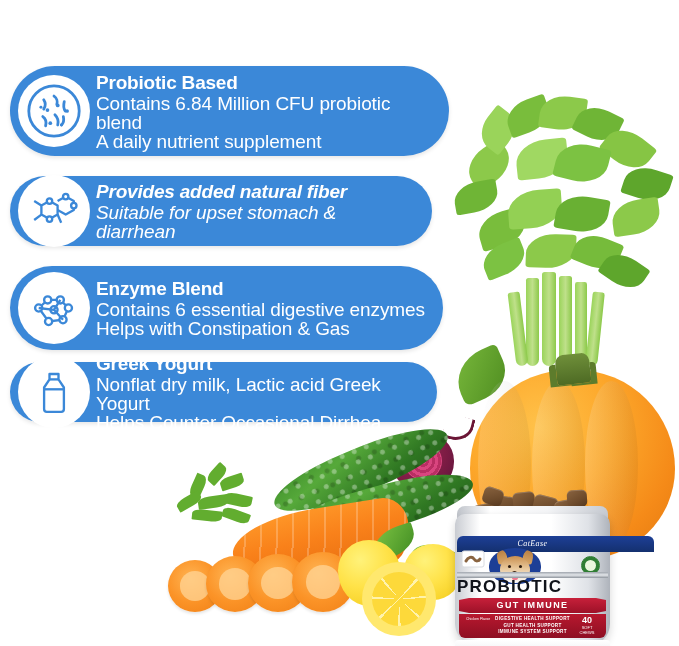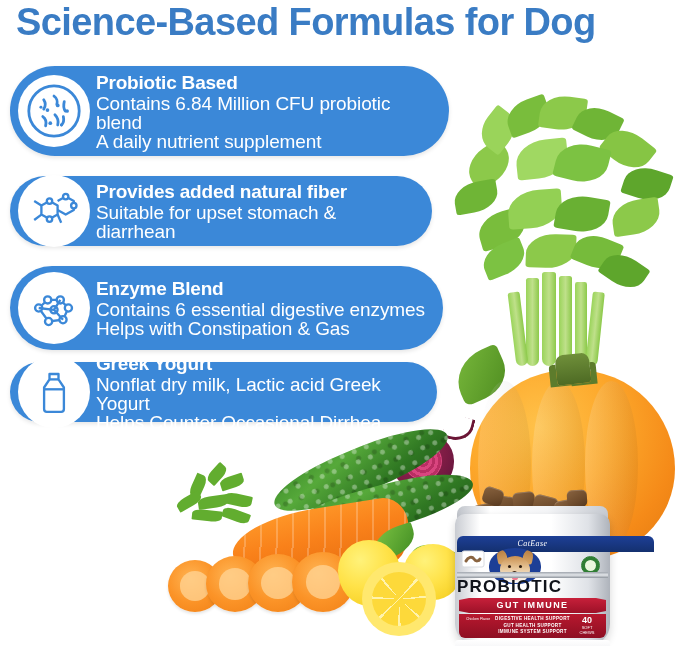--- a/index.html
+++ b/index.html
@@ -207,21 +207,20 @@
         <i></i>
       </div>
 
     <div class="limeleaf" style="left:372px;top:528px;width:44px;height:28px;transform:rotate(-18deg);"></div>
     <div class="limeleaf" style="left:412px;top:544px;width:42px;height:26px;transform:rotate(24deg);"></div>
     <div class="lemon" style="left:338px;top:540px;width:62px;height:66px;"></div>
     <div class="lemon" style="left:404px;top:544px;width:58px;height:56px;"></div>
     <div class="lemon-cut"></div>
   </div>
 
-  <div class="title">Science-Based Formulas for Dog</div>
 
   <div class="jar">
     <div class="treats">
       <div class="treat" style="left:2px;top:20px;width:22px;height:18px;transform:rotate(-12deg);"></div>
       <div class="treat" style="left:20px;top:12px;width:24px;height:20px;transform:rotate(8deg);"></div>
       <div class="treat" style="left:42px;top:8px;width:22px;height:19px;transform:rotate(-6deg);"></div>
       <div class="treat" style="left:62px;top:12px;width:24px;height:20px;transform:rotate(14deg);"></div>
       <div class="treat" style="left:84px;top:16px;width:22px;height:18px;transform:rotate(-10deg);"></div>
       <div class="treat" style="left:12px;top:4px;width:20px;height:17px;transform:rotate(18deg);"></div>
       <div class="treat" style="left:52px;top:24px;width:23px;height:18px;transform:rotate(6deg);"></div>
@@ -300,21 +299,21 @@
         <circle cx="38" cy="45" r="1.6" fill="#3b88d8" stroke="none"></circle>
       </svg>
     </div>
     <div class="ctext">
       <div class="chead">Probiotic Based</div>
       <div class="cline">Contains 6.84 Million CFU probiotic blend</div>
       <div class="cline">A daily nutrient supplement</div>
     </div>
   </div>
 
-  <div class="callout" style="left:10px;top:176px;width:422px;height:70px;">
+  <div class="callout" style="left:10px;top:176px;width:422px;height:70px;font-style:italic;">
     <div class="ic">
       <svg viewBox="0 0 60 60" width="54" height="54" fill="none" stroke="#3b88d8" stroke-width="2.6" stroke-linejoin="round">
         <path d="M16 24l9-5 9 5v10l-9 5-9-5z"></path>
         <path d="M34 19l9-5 9 5v10l-9 5-9-5"></path>
         <circle cx="25" cy="19" r="3" fill="#fff"></circle>
         <circle cx="43" cy="14" r="3" fill="#fff"></circle>
         <circle cx="52" cy="24" r="3" fill="#fff"></circle>
         <circle cx="25" cy="39" r="3" fill="#fff"></circle>
         <path d="M16 24L8 19M16 34L8 40M34 34l4 9"></path>
       </svg>

